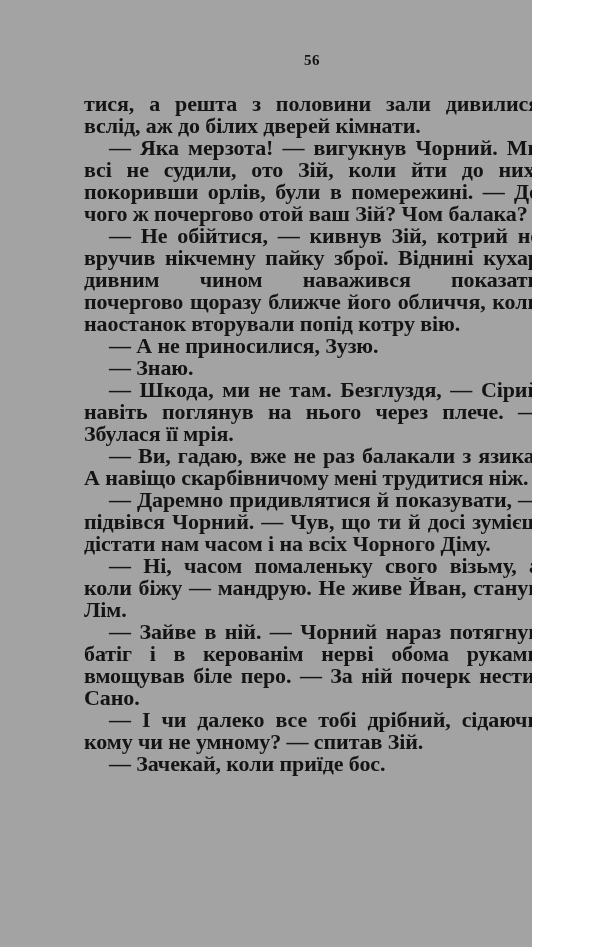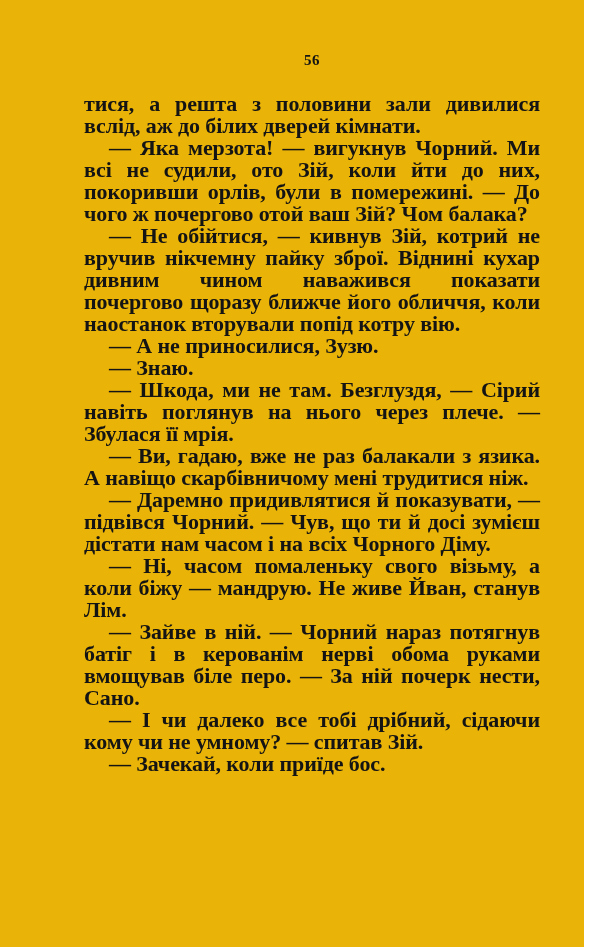--- a/index.html
+++ b/index.html
@@ -2,23 +2,23 @@
 <html><head>
 <meta charset="utf-8">
 <style>
   html, body {
     margin: 0;
     padding: 0;
     background: #ffffff;
   }
   .page {
     position: relative;
-    width: 584px;
+    width: 532px;
     height: 947px;
-    background: #eab308;
+    background: #a3a3a3;
     overflow: hidden;
     font-family: "Liberation Serif", "DejaVu Serif", serif;
     color: #141414;
   }
   .page-number {
     position: absolute;
     top: 52px;
     left: 84px;
     width: 456px;
     text-align: center;

